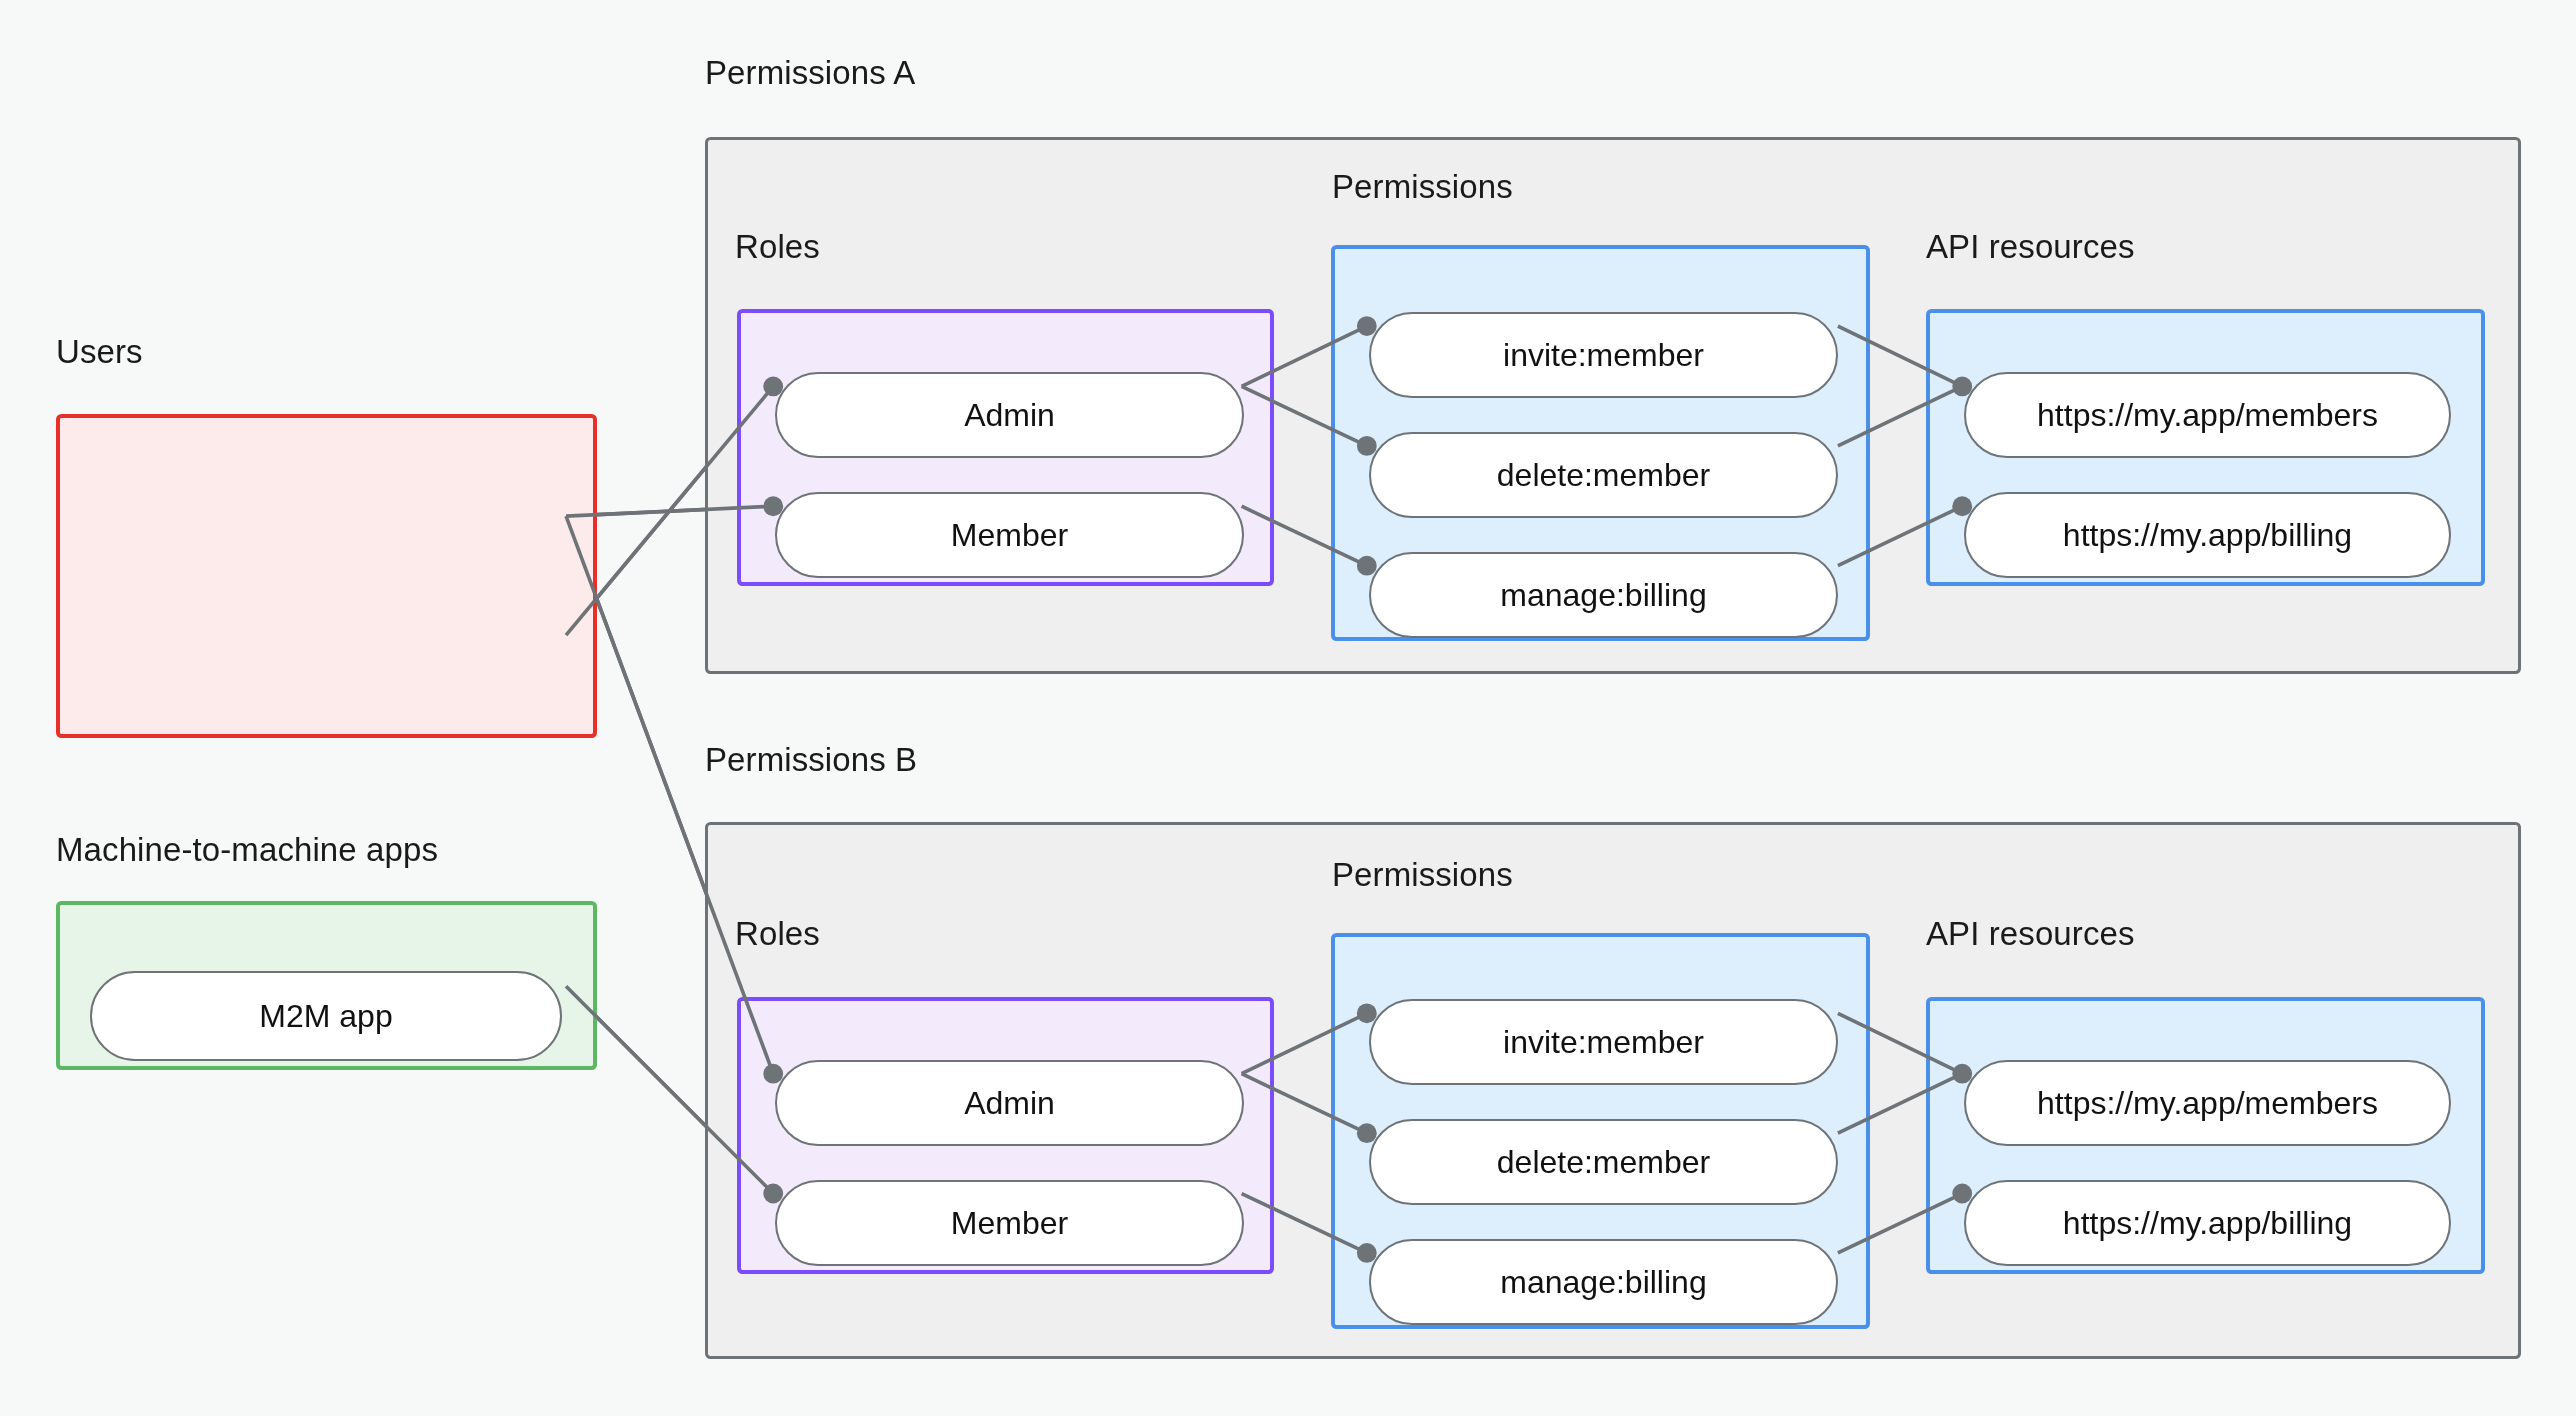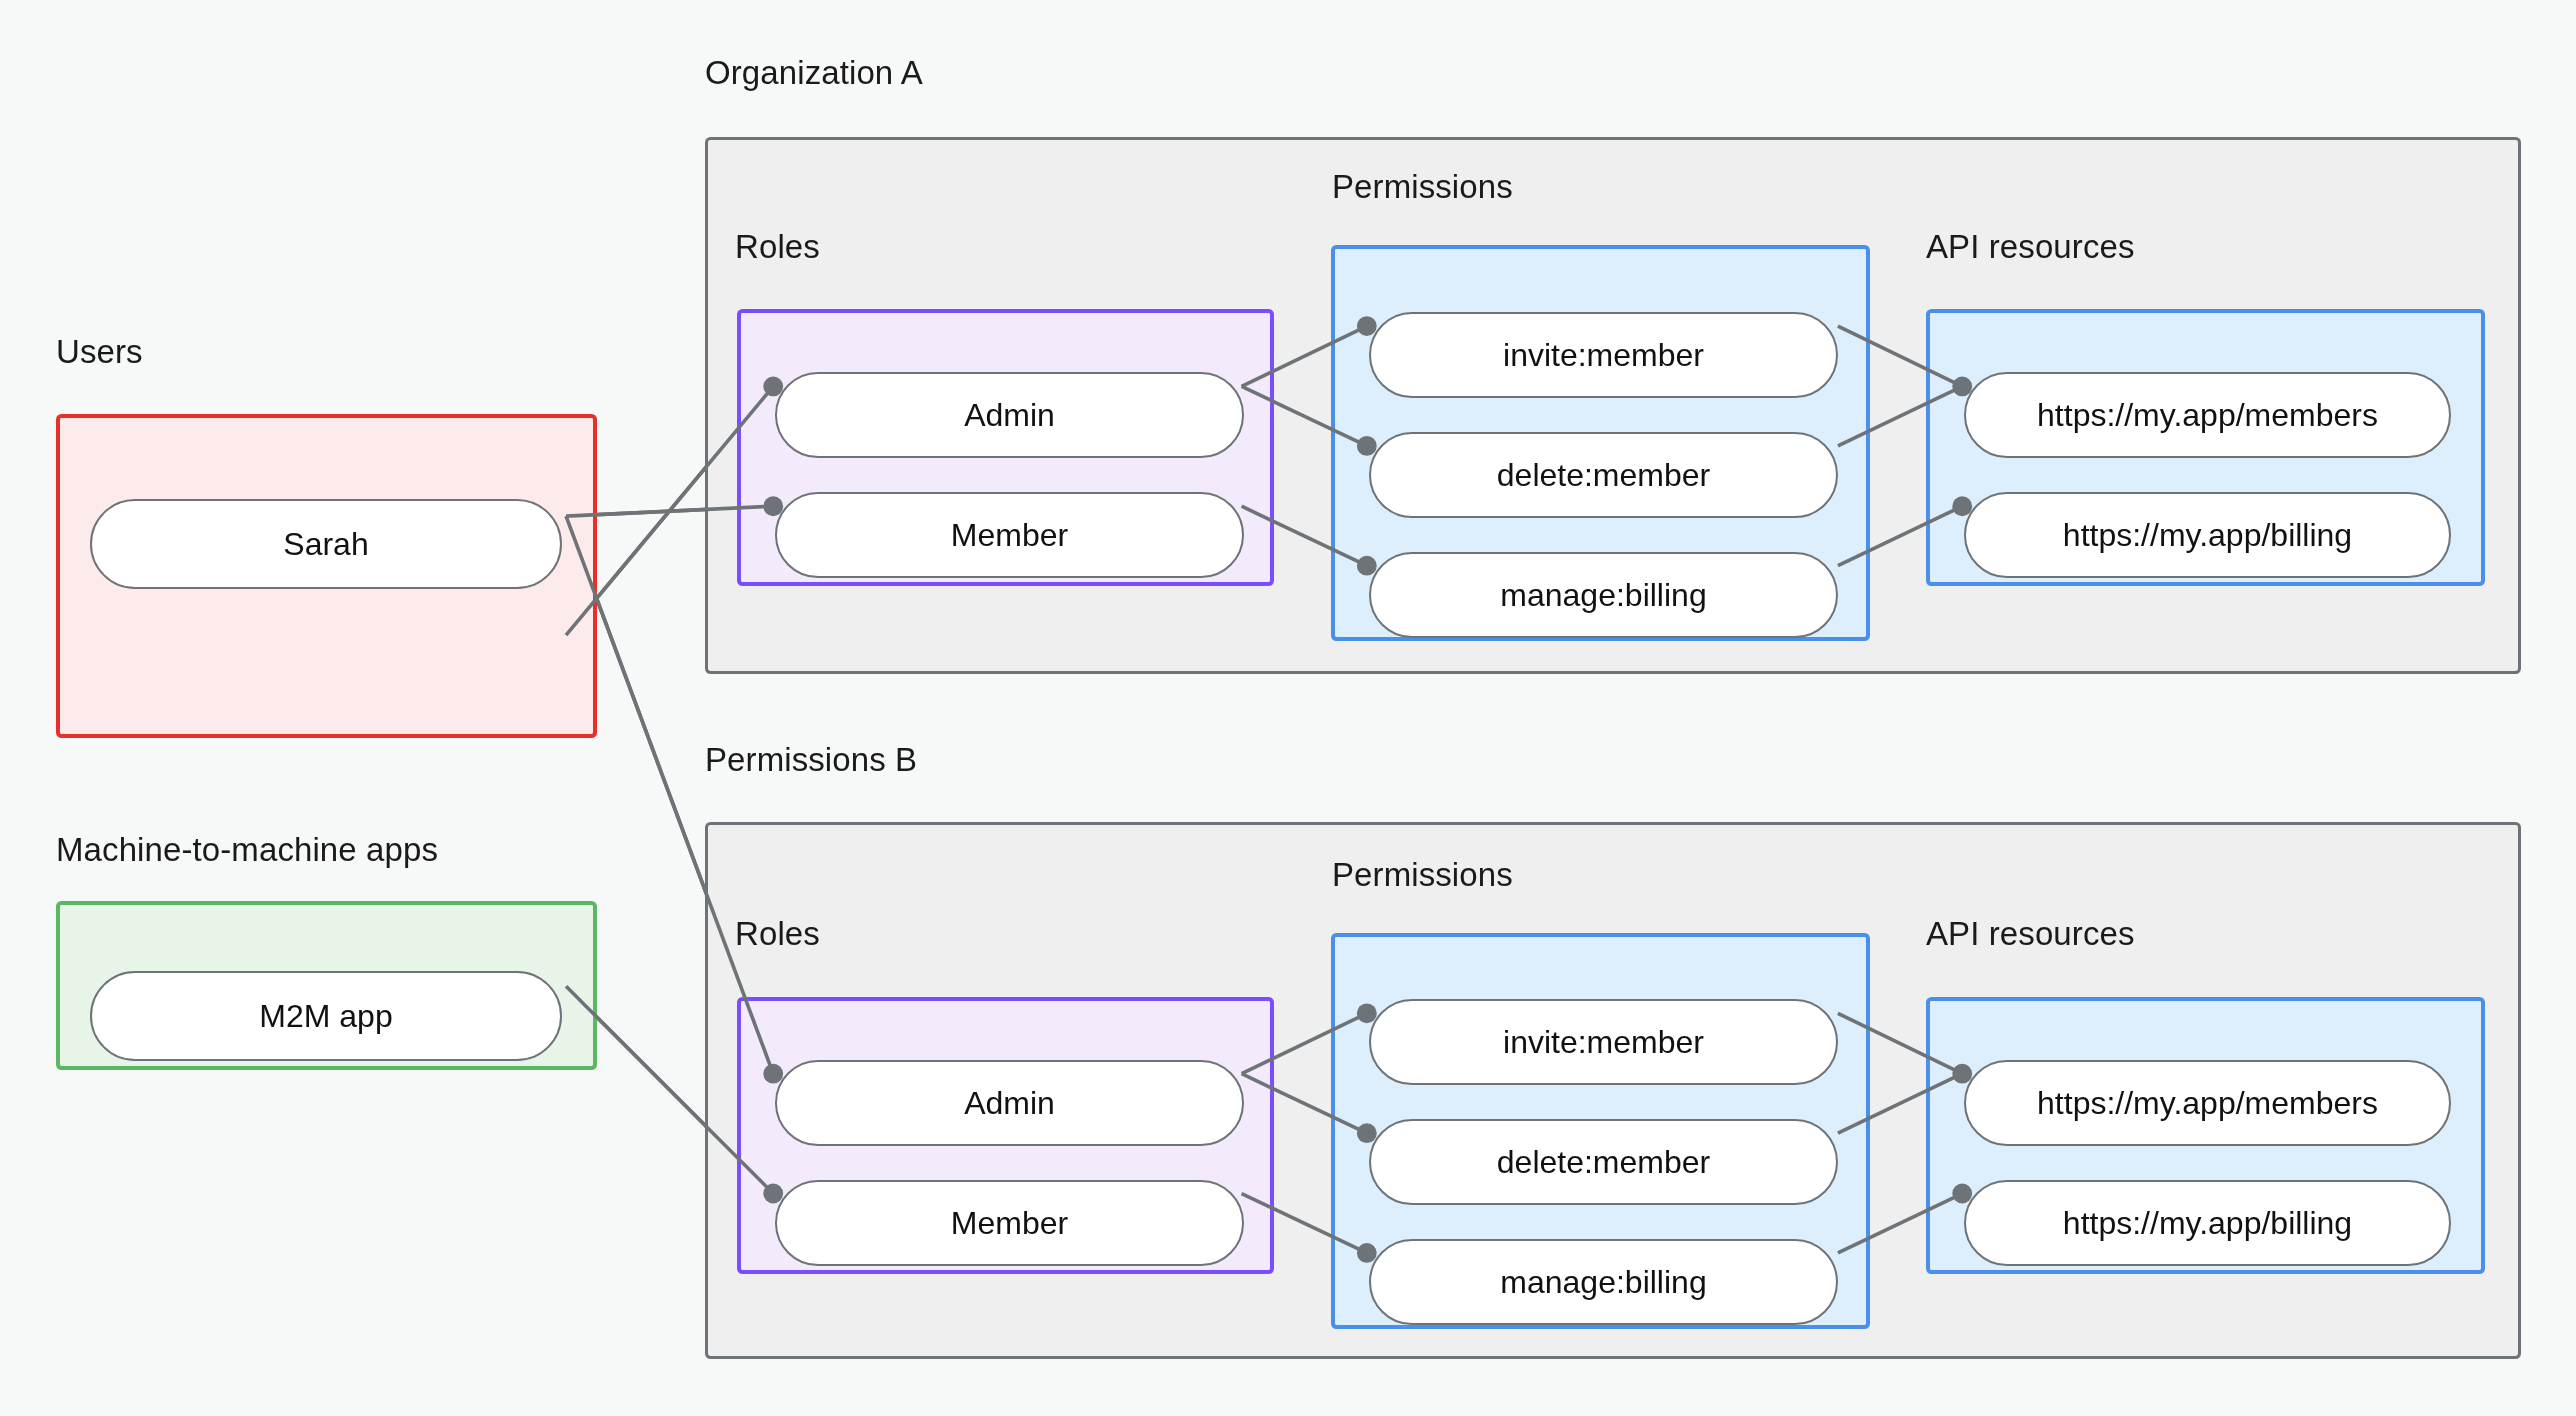--- a/index.html
+++ b/index.html
@@ -129,29 +129,28 @@
     <circle cx="2178" cy="429" r="11"></circle>
     <circle cx="2178" cy="562" r="11"></circle>
     <circle cx="2178" cy="1192" r="11"></circle>
     <circle cx="2178" cy="1325" r="11"></circle>
   </svg>
 
   <div class="section-title" style="left:56px; top:333px;text-align:center;">Users</div>
 
   <div class="group-box users-box" style="left:56px; top:414px; width:541px; height:324px;"></div>
 
-  <div class="pill" style="left:90px; top:470px; width:472px; height:90px;">Sarah</div>
 
   <div class="section-title" style="left:56px; top:831px;">Machine-to-machine apps</div>
 
   <div class="group-box m2m-box" style="left:56px; top:901px; width:541px; height:169px;"></div>
 
   <div class="pill" style="left:90px; top:942px; width:472px; height:90px;">M2M app</div>
 
-  <div class="section-title" style="left:705px; top:54px;">Organization A</div>
+  <div class="section-title" style="left:705px; top:54px;">Permissions A</div>
 
   <div class="group-box org-box" style="left:705px; top:137px; width:1816px; height:537px;"></div>
 
   <div class="section-title" style="left:735px; top:228px;">Roles</div>
   <div class="group-box roles-box" style="left:737px; top:309px; width:537px; height:277px;"></div>
   <div class="pill" style="left:775px; top:343px; width:469px; height:86px;">Admin</div>
   <div class="pill" style="left:775px; top:463px; width:469px; height:86px;">Member</div>
 
   <div class="section-title" style="left:1332px; top:168px;">Permissions</div>
   <div class="group-box perms-box" style="left:1331px; top:245px; width:539px; height:396px;"></div>

